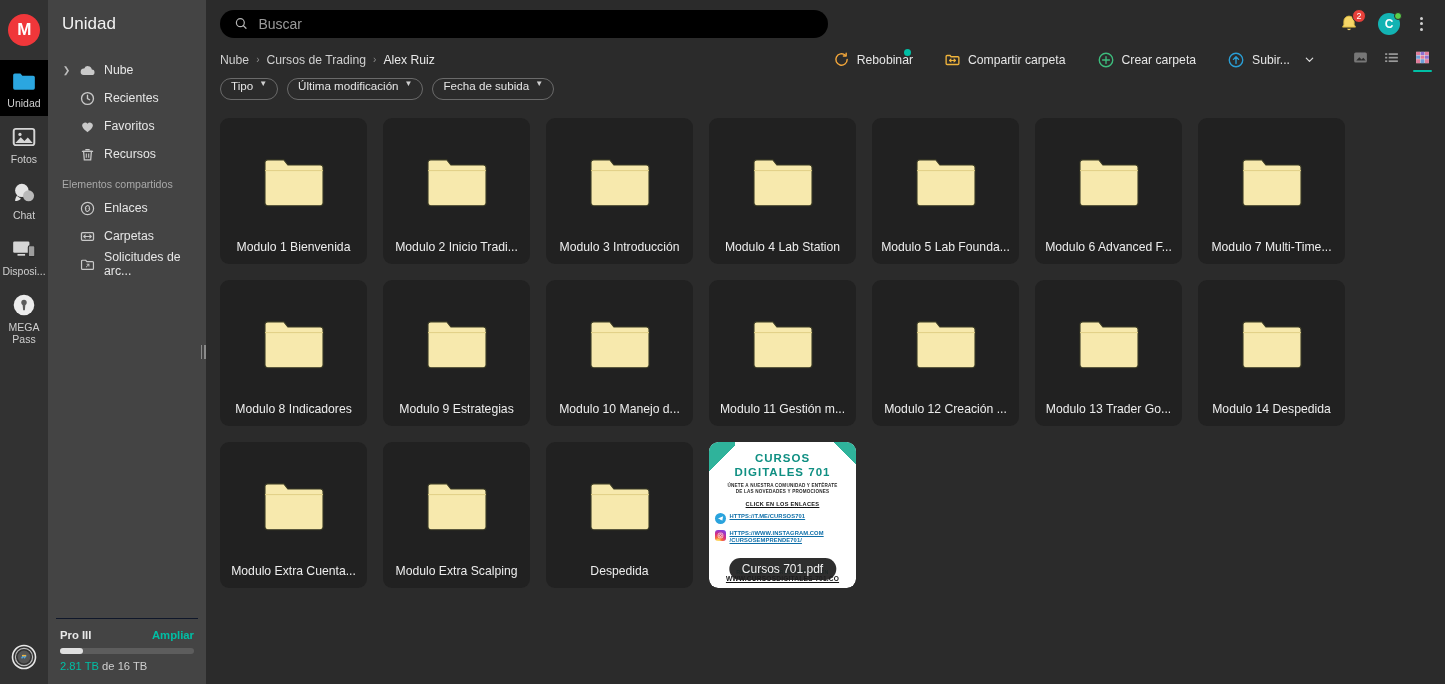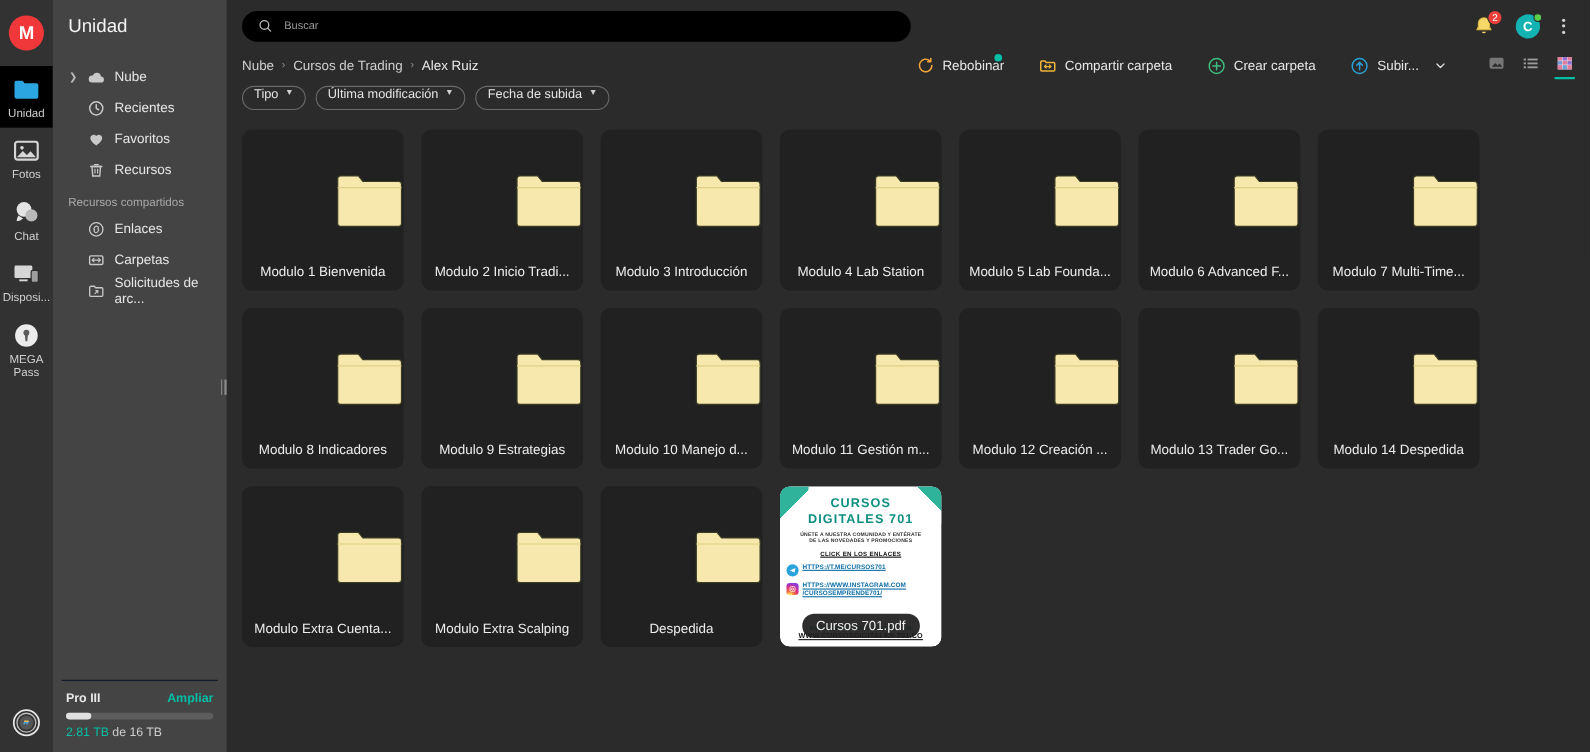--- a/index.html
+++ b/index.html
@@ -79,21 +79,21 @@
   
   #main { flex: 1 1 auto; height: 684px; background: #2b2b2b; display: flex; flex-direction: column; min-width: 0; }
 
   .topbar { height: 47px; display: flex; align-items: center; padding: 0 14px 0 14px; }
   .search {
     flex: 0 0 608px; height: 28px; background: #000; border-radius: 14px;
     display: flex; align-items: center; padding: 0 14px; gap: 10px; cursor: text;
   }
   .search input {
     background: transparent; border: 0; outline: none; color: #d8d8d8;
-    font-size: 10px; font-family: "Liberation Sans", sans-serif; width: 100%;
+    font-size: 14px; font-family: "Liberation Sans", sans-serif; width: 100%;
   }
   .search input::placeholder { color: #9a9a9a; }
   .top-right { margin-left: auto; display: flex; align-items: center; gap: 18px; padding-right: 6px; }
   .bell-wrap { position: relative; cursor: pointer; width: 22px; height: 22px; }
   .badge {
     position: absolute; top: -4px; right: -6px; min-width: 14px; height: 14px;
     border-radius: 7px; background: #e8403a; color: #fff; font-size: 9px;
     display: flex; align-items: center; justify-content: center; padding: 0 3px;
     border: 1.5px solid #2b2b2b;
   }
@@ -130,21 +130,21 @@
     height: 22px; border: 1px solid #6a6a6a; border-radius: 11px; color: #e4e4e4;
     font-size: 11.6px; display: flex; align-items: flex-start; gap: 6px; padding: 0 10px; cursor: pointer;
   }
   .chip .cv { font-size: 8px; color: #cfcfcf; }
 
   
   .gridwrap { flex: 1 1 auto; overflow: hidden; padding: 12px 0 0 0; }
   .grid { display: flex; flex-wrap: wrap; gap: 16px 16px; padding-left: 14px; }
   .card {
     width: 147px; height: 146px; background: #212121; border-radius: 9px;
-    display: flex; flex-direction: column; align-items: flex-end; justify-content: flex-start;
+    display: flex; flex-direction: column; align-items: center; justify-content: flex-start;
     cursor: pointer; position: relative; overflow: hidden;
   }
   .card .folder { margin-top: 38px; }
   .card .cname {
     position: absolute; bottom: 0; left: 0; right: 0; height: 34px;
     display: flex; align-items: center; justify-content: center;
     color: #ededed; font-size: 12.2px; padding: 0 8px; text-align: center;
     white-space: nowrap; overflow: hidden;
   }
   
@@ -287,21 +287,21 @@
         <span class="side-ico">
           <svg width="17" height="17" viewBox="0 0 24 24">
               <path d="M6.5 7.5h11l-1 12.2h-9z" fill="none" stroke="#c9c9c9" stroke-width="1.8"></path>
               <path d="M4.8 7.5h14.4M9.6 5.2h4.8" stroke="#c9c9c9" stroke-width="1.8" stroke-linecap="round"></path>
               <path d="M10.3 10.6v6M13.7 10.6v6" stroke="#c9c9c9" stroke-width="1.5"></path>
             </svg>
         </span>
         <span>Recursos</span>
       </div>
 
-      <div class="side-sec">Recursos compartidos</div>
+      <div class="side-sec">Elementos compartidos</div>
 
       <div class="side-row">
         <span class="caret empty">❯</span>
         <span class="side-ico">
           <svg width="17" height="17" viewBox="0 0 24 24">
               <circle cx="12" cy="12" r="8.6" fill="none" stroke="#c9c9c9" stroke-width="1.7"></circle>
               <path d="M9.6 12.9a2.3 2.3 0 0 1 0-3.2l1.2-1.2a2.3 2.3 0 0 1 3.3 3.2M14.4 11.1a2.3 2.3 0 0 1 0 3.2l-1.2 1.2a2.3 2.3 0 0 1-3.3-3.2" fill="none" stroke="#c9c9c9" stroke-width="1.5" stroke-linecap="round"></path>
             </svg>
         </span>
         <span>Enlaces</span>

